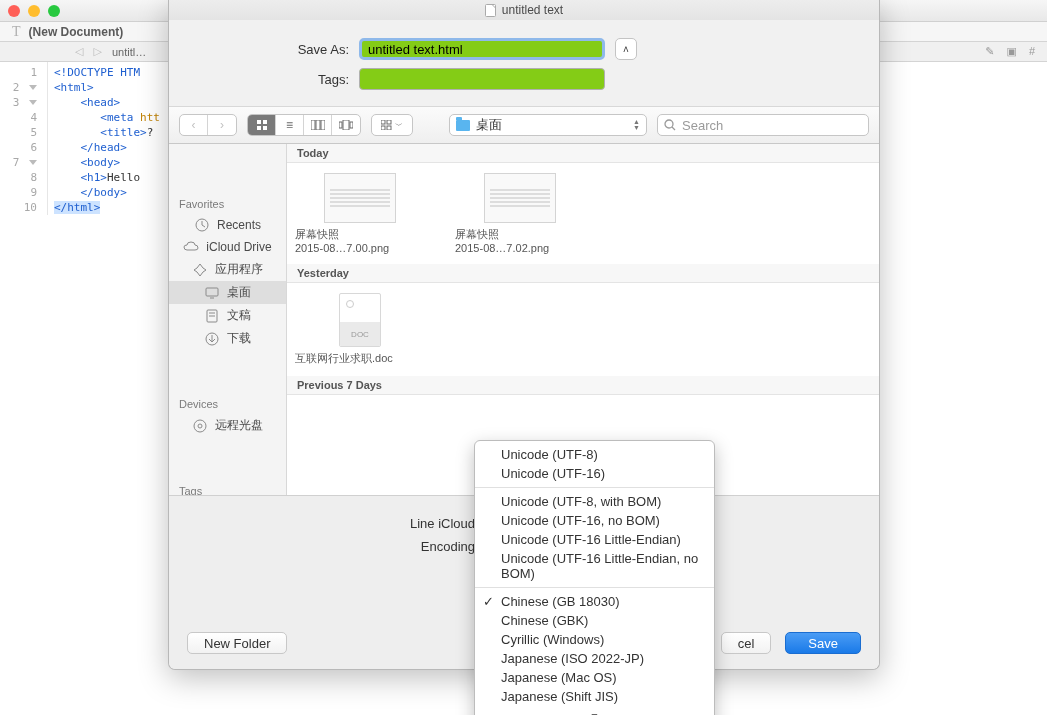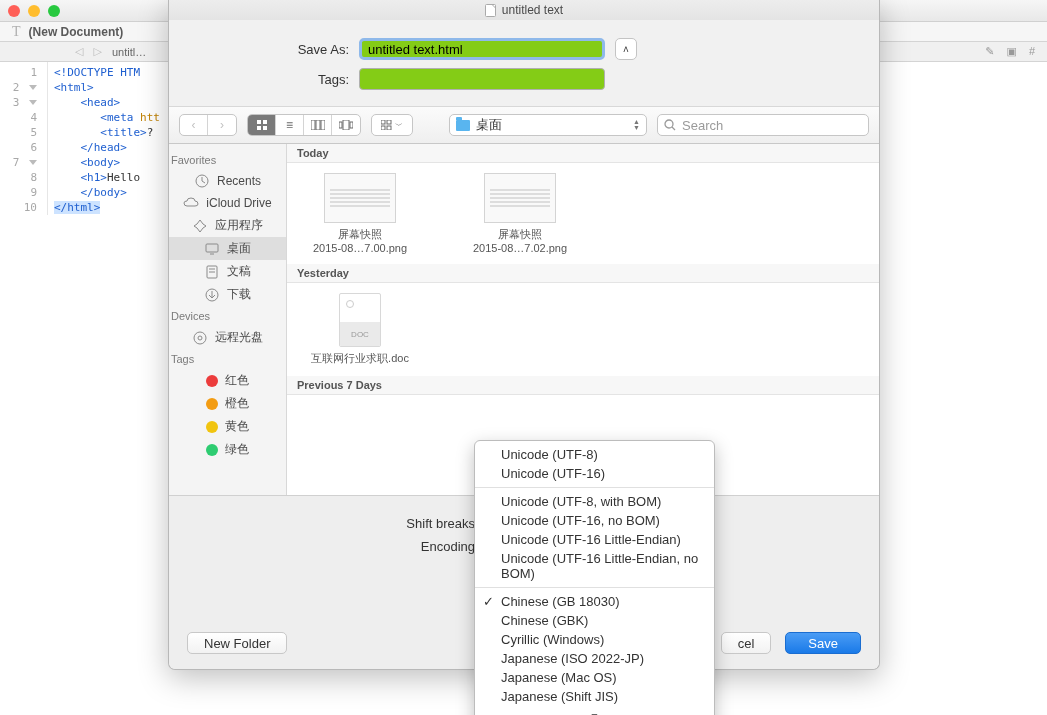--- a/index.html
+++ b/index.html
@@ -106,37 +106,37 @@
   flex: 1; height: 22px; border: 1px solid #c6c6c6; border-radius: 5px;
   background: #fff; display:flex; align-items:center; padding: 0 6px; color:#9a9a9a;
   gap: 6px;
 }
 
 .browser-body { display: flex; height: 352px; background: #fff; border-bottom: 1px solid #d0d0d0; }
 .sidebar {
   width: 118px; border-right: 1px solid #d8d8d8; padding: 6px 0;
   background: #f4f4f4; overflow:hidden; font-size: 12px;
 }
-.side-head { padding: 4px 2px; color: #7a7a7a; font-size: 11px; }
+.side-head { padding: 4px 10px; color: #7a7a7a; font-size: 11px; margin-top: 44px; }
 .side-item {
   display: flex; align-items: center; gap: 7px; padding: 3px 10px;
   color: #4a4a4a;
   justify-content: center;
 }
 .side-item.selected { background: #dedede; }
 .side-icon { width:16px; height:16px; display:flex; align-items:center; justify-content:center; color:#8a8a8a; font-size:13px; }
 .tag-dot { width:12px;height:12px;border-radius:50%; }
 
 .file-browser { flex:1; overflow:hidden; }
 .section-h {
   background: #f7f7f7; border-bottom: 1px solid #e4e4e4; padding: 3px 10px;
   font-size: 11px; font-weight: 600; color: #555;
 }
 .file-grid { display: flex; flex-wrap: wrap; padding: 10px 8px; gap: 30px; }
-.file-item { width: 130px; text-align: center; font-size: 11px; color: #555; }
+.file-item { width: 130px; text-align: left; font-size: 11px; color: #555; }
 .thumb-img { width:72px;height:50px;border:1px solid #d4d4d4;background:#f9f9f9;margin:0 auto 4px;display:flex;align-items:center;justify-content:center; }
 .thumb-lines { width:60px; }
 .thumb-lines div { height:2px;background:#ddd;margin:2px 0; }
 .doc-thumb { width:42px;height:54px;border:1px solid #d8d8d8;margin:0 auto 4px;background:#fff;position:relative;border-radius:2px;overflow:hidden; }
 .doc-thumb .band { position:absolute;left:0;right:0;bottom:0;height:24px;background:#eaeaea;font-size:8px;color:#999;display:flex;align-items:center;justify-content:center; }
 .doc-thumb .dot { position:absolute;top:6px;left:6px;width:8px;height:8px;border:1px solid #ccc;border-radius:50%; }
 
 .bottom-area {
   background: #eeeeee; height: 146px; padding: 20px 20px 0;
 }
@@ -455,21 +455,21 @@
             </div>
           <div>互联网行业求职.doc</div>
         </div>
       </div>
       <div class="section-h">Previous 7 Days</div>
     </div>
   </div>
 
   <div class="bottom-area">
     <div class="bottom-row">
-      <label>Shift breaks</label>
+      <label>Line iCloud</label>
     </div>
     <div class="bottom-row">
       <label>Encoding</label>
     </div>
   </div>
 
   <div class="dialog-buttons">
     <div class="dlg-btn">New Folder</div>
     <div style="display:flex;gap:14px;">
       <div class="dlg-btn" style="padding-left:8px; width:50px; justify-content:flex-end;">

